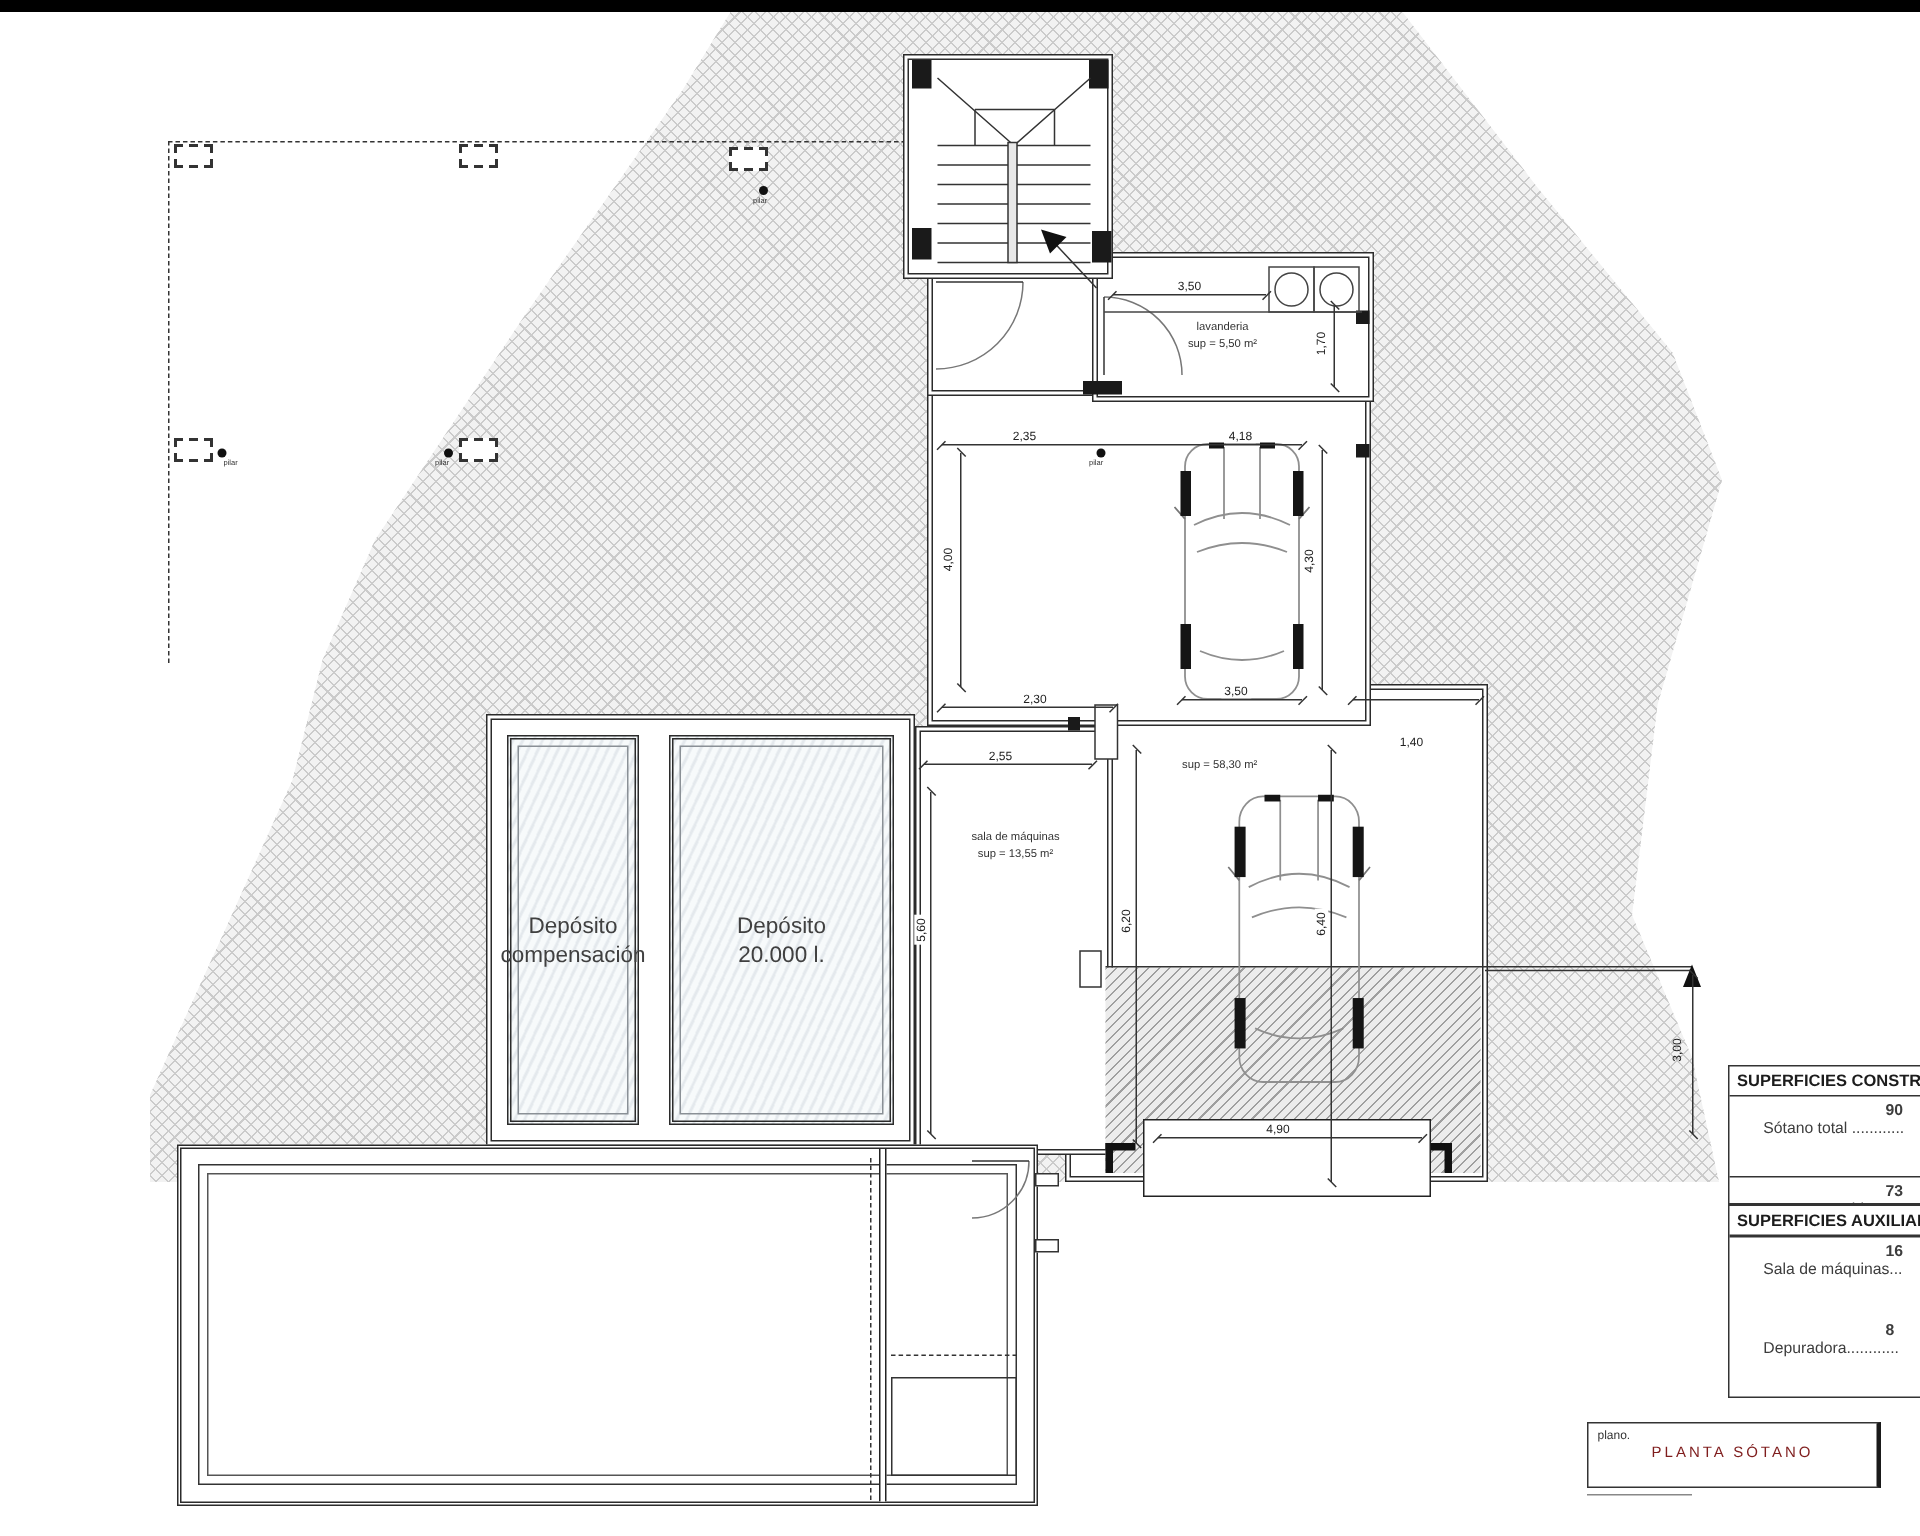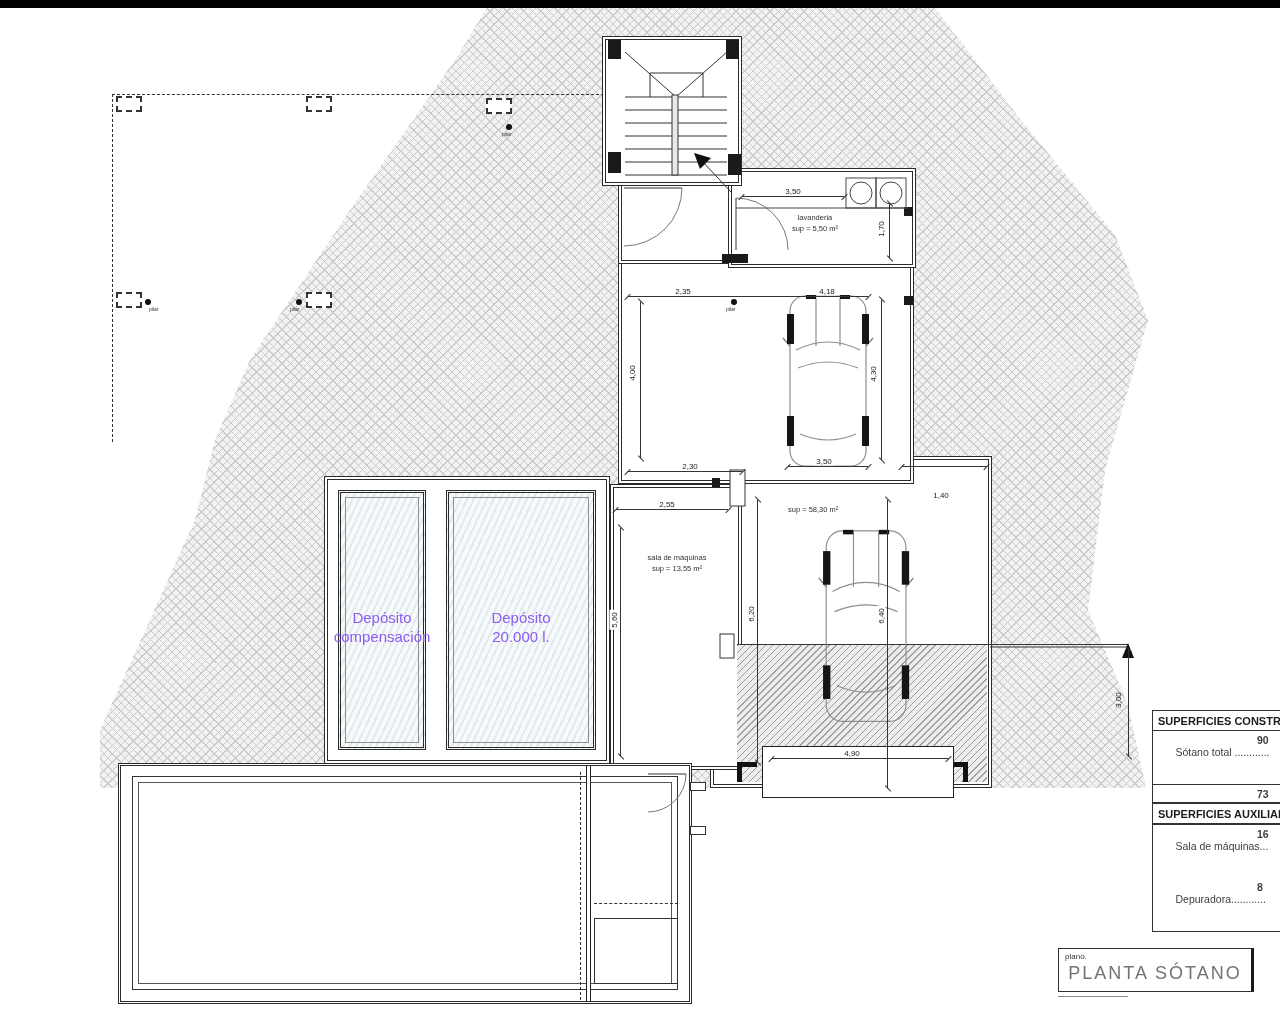--- a/index.html
+++ b/index.html
@@ -13,21 +13,21 @@
       repeating-linear-gradient(135deg,#cbcbcb 0 1px,transparent 1px 6px);
     clip-path:polygon(487px 8px,935px 8px,1025px 125px,1115px 235px,1148px 320px,
       1105px 470px,1088px 610px,1128px 705px,1146px 788px,100px 788px,100px 730px,
       150px 620px,195px 520px,215px 440px,250px 360px,350px 210px,455px 60px);}
   .room{position:absolute;background:#fff;border:4px double #2b2b2b;box-sizing:border-box;}
   .ramp{position:absolute;background-color:#ececec;
     background-image:repeating-linear-gradient(135deg,#9f9f9f 0 1px,transparent 1px 5px);}
   .tank{position:absolute;border:3px double #2b2b2b;box-sizing:border-box;background-color:#f3f6f8;
     background-image:repeating-linear-gradient(115deg,#e4e9ed 0 2px,#f7fafb 2px 6px);}
   .tank-inner{position:absolute;inset:4px;border:1px solid #8a9096;}
-  .tanklab{position:absolute;text-align:center;font-size:15px;line-height:19px;color:#8b5cf6;}
+  .tanklab{position:absolute;text-align:center;font-size:15px;line-height:19px;color:#404040;}
   .dash-h{position:absolute;height:0;border-top:1px dashed #333;}
   .dash-v{position:absolute;width:0;border-left:1px dashed #333;}
   .dpillar{position:absolute;border:2px dashed #333;background:#fff;box-sizing:border-box;}
   .dot{position:absolute;width:6px;height:6px;background:#111;border-radius:50%;}
   .pilar-lab{position:absolute;font-size:5px;color:#333;line-height:5px;}
   .dimh{position:absolute;height:0;border-top:1px solid #333;}
   .dimh::before,.dimh::after{content:"";position:absolute;top:-4px;width:1px;height:8px;background:#333;transform:rotate(45deg);}
   .dimh::before{left:-1px}.dimh::after{right:-1px}
   .dimv{position:absolute;width:0;border-left:1px solid #333;}
   .dimv::before,.dimv::after{content:"";position:absolute;left:-4px;height:1px;width:8px;background:#333;transform:rotate(45deg);}
@@ -283,17 +283,17 @@
       <span class="val">16</span>
     </div>
     <div class="tbl-r">
       <span>Depuradora............</span>
       <span class="val">8</span>
     </div>
   </div>
 
   <div class="tblock" style="left:1058px;top:948px;width:196px;height:44px;">
     <div style="position:absolute;left:6px;top:3px;font-size:8px;color:#333;">plano.</div>
-    <div style="position:absolute;left:0;right:0;top:14px;text-align:center;font-size:18px;letter-spacing:2px;color:#737373;">PLANTA SÓTANO</div>
+    <div style="position:absolute;left:0;right:0;top:14px;text-align:center;font-size:10px;letter-spacing:2px;color:#7f1d1d;">PLANTA SÓTANO</div>
   </div>
   <div class="line-h" style="left:1058px;top:996px;width:70px;background:#888;"></div>
 
 </div>
 
 </body></html>

